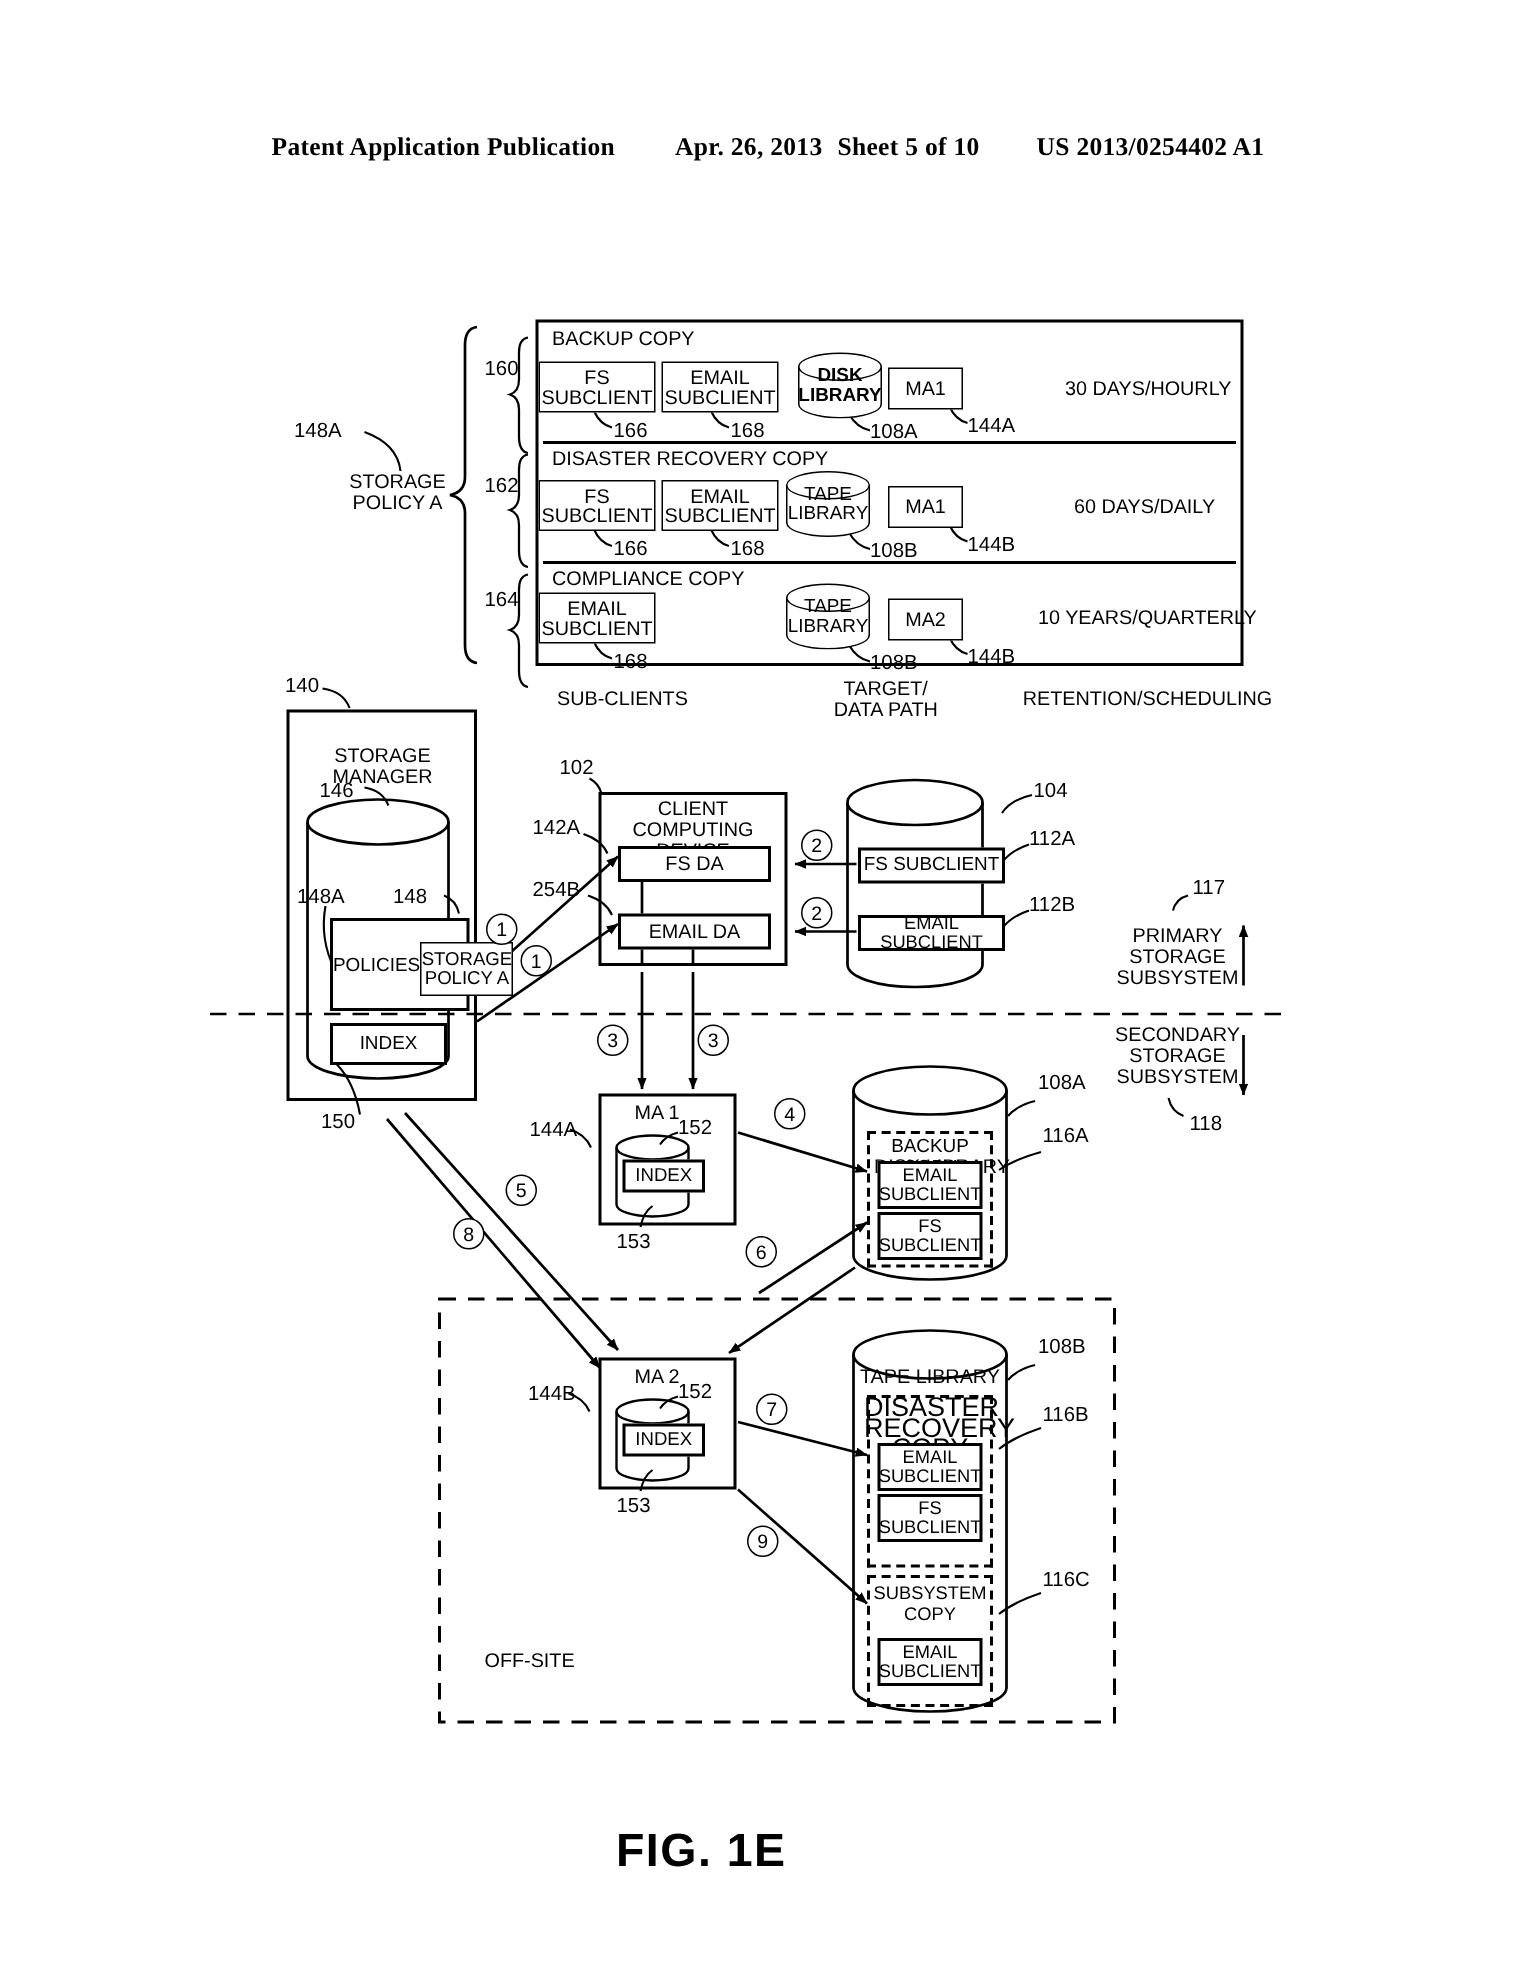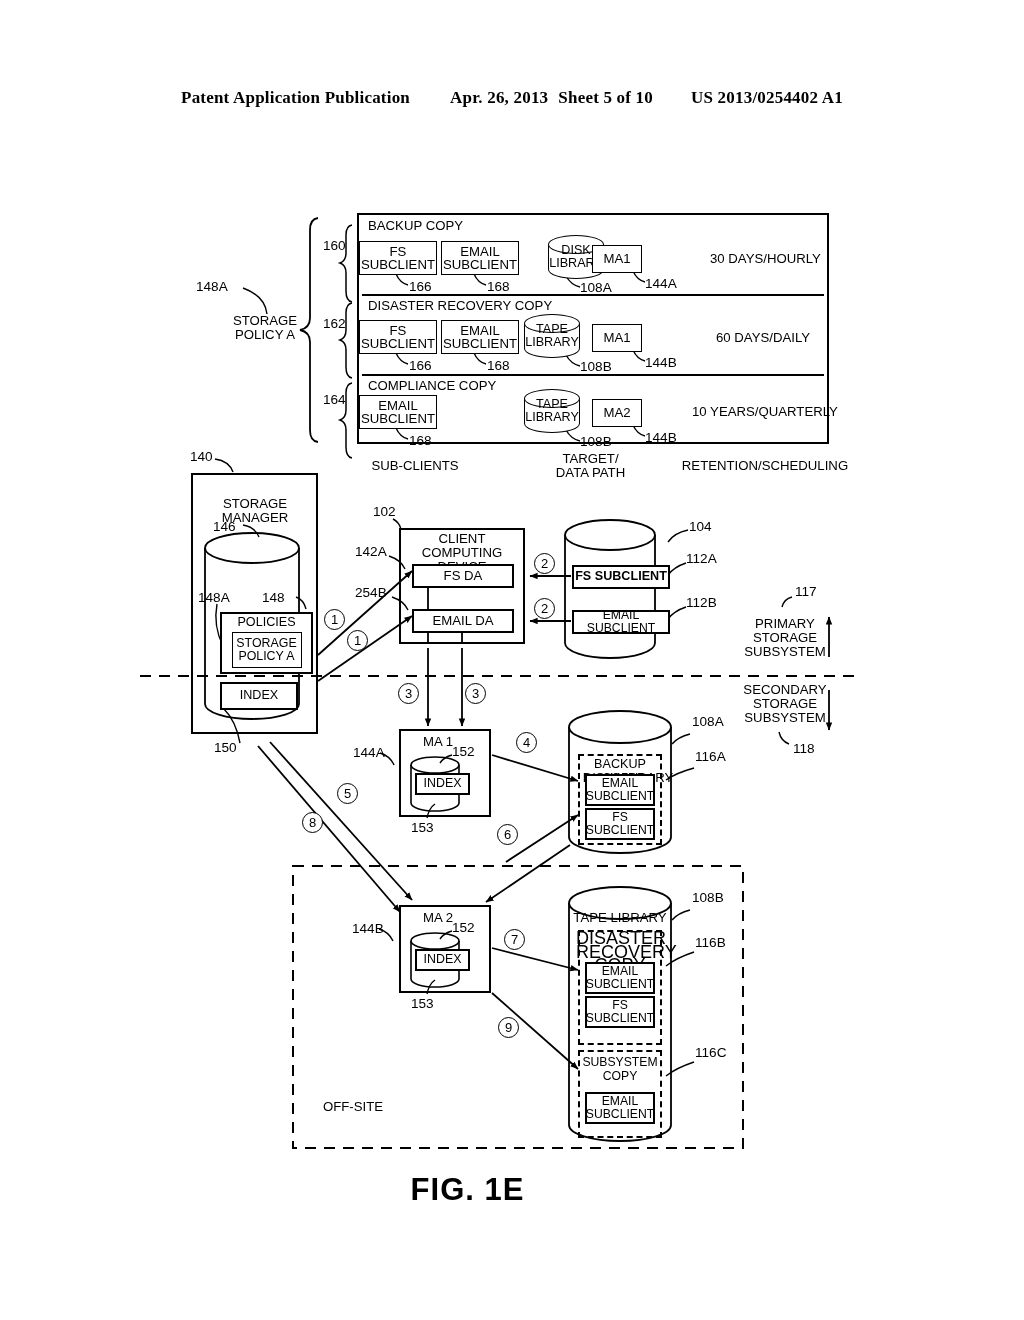--- a/index.html
+++ b/index.html
@@ -8,21 +8,21 @@
   #sheet{position:absolute;inset:0;width:1024px;height:1320px;}
 
   .hdr{position:absolute;top:88px;left:0;width:1024px;text-align:center;
        font-family:"Liberation Serif",serif;font-weight:bold;font-size:17px;
        letter-spacing:.2px;}
   .hdr span{display:inline-block;}
   .hdr .s1{margin-right:40px;}
   .hdr .s2{margin-right:10px;}
   .hdr .s3{margin-right:38px;}
 
-  .figcap{position:absolute;left:0;top:1172px;width:935px;text-align:center;
+  .figcap{position:absolute;left:0;top:1216px;width:935px;text-align:center;
           font-size:31px;font-weight:bold;letter-spacing:1px;}
 
   
   .t{position:absolute;font-size:13.2px;line-height:14px;white-space:pre;}
   .tc{position:absolute;font-size:13.2px;line-height:14px;text-align:center;}
   .ref{position:absolute;font-size:13.6px;white-space:pre;}
 
   
   .box{position:absolute;border:1.7px solid #000;box-sizing:border-box;
        display:flex;align-items:center;justify-content:center;
@@ -206,21 +206,21 @@
   <div class="ref" style="left:323px;top:238px;">160</div>
   <div class="t" style="left:368px;top:219px;">BACKUP COPY</div>
   <div class="box" style="left:359px;top:241px;width:78px;height:34px;">
     <div><span>FS</span><br><span>SUBCLIENT</span></div>
   </div>
   <div class="ref" style="left:409px;top:279px;">166</div>
   <div class="box" style="left:441px;top:241px;width:78px;height:34px;">
     <div><span>EMAIL</span><br><span>SUBCLIENT</span></div>
   </div>
   <div class="ref" style="left:487px;top:279px;">168</div>
-  <div class="cyl" style="left:548px;top:235px;width:56px;height:44px;">
+  <div class="cyl" style="left:532px;top:235px;width:56px;height:44px;font-weight:bold;">
     <div class="body"></div>
       <div class="top"></div>
       <div class="bot"></div>
     <div class="inner" style="display:flex;align-items:center;justify-content:center;font-size:12.6px;line-height:13px;text-align:center;">
       <div><span>DISK</span><br><span>LIBRARY</span></div>
     </div>
   </div>
   <div class="ref" style="left:580px;top:280px;">108A</div>
   <div class="box" style="left:592px;top:245px;width:50px;height:28px;">
     <span>MA1</span>
@@ -285,21 +285,21 @@
 <div>
   <div class="ref" style="left:190px;top:449px;">140</div>
   <div class="tc" style="left:195px;top:497px;width:120px;">
     <div>STORAGE</div>
     <div>MANAGER</div>
   </div>
   <div class="ref" style="left:213px;top:519px;">146</div>
   <div class="ref" style="left:198px;top:590px;">148A</div>
   <div class="ref" style="left:262px;top:590px;">148</div>
 
-  <div class="box box2" style="left:220px;top:612px;width:93px;height:62px;flex-direction:column;justify-content:flex-start;padding-top:2px;">
+  <div class="box box2" style="left:220px;top:612px;width:93px;height:62px;flex-direction:row;justify-content:flex-start;padding-top:2px;">
     <div style="font-size:12.6px;">POLICIES</div>
     <div class="box" style="position:relative;left:0;top:2px;width:70px;height:36px;">
       <div style="font-size:12.4px;line-height:13px;">
         <span>STORAGE</span><br><span>POLICY A</span>
       </div>
     </div>
   </div>
 
   <div class="box box2" style="left:220px;top:682px;width:78px;height:28px;">
     <span style="font-size:12.6px;">INDEX</span>
@@ -321,21 +321,21 @@
   <div class="box box2" style="left:412px;top:609px;width:102px;height:24px;">
     <span>EMAIL DA</span>
   </div>
 </div>
 
 <div>
   <div class="ref" style="left:689px;top:519px;">104</div>
   <div class="ref" style="left:686px;top:551px;">112A</div>
   <div class="ref" style="left:686px;top:595px;">112B</div>
   <div class="box box2" style="left:572px;top:565px;width:98px;height:24px;">
-    <span style="font-size:12.6px;font-weight:bold;">FS SUBCLIENT</span>
+    <span style="font-size:12.6px;">FS SUBCLIENT</span>
   </div>
   <div class="box box2" style="left:572px;top:610px;width:98px;height:24px;">
     <span style="font-size:12.2px;">EMAIL SUBCLIENT</span>
   </div>
 </div>
 
 <div>
   <div class="ref" style="left:795px;top:584px;">117</div>
   <div class="tc" style="left:740px;top:617px;width:90px;">
     <div>PRIMARY</div>

